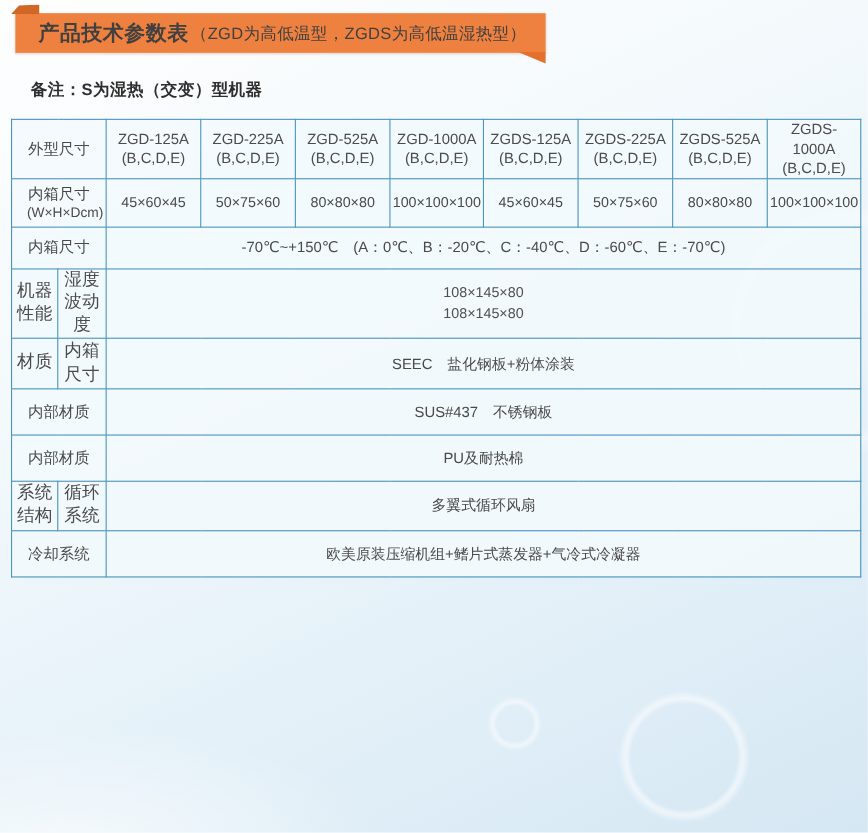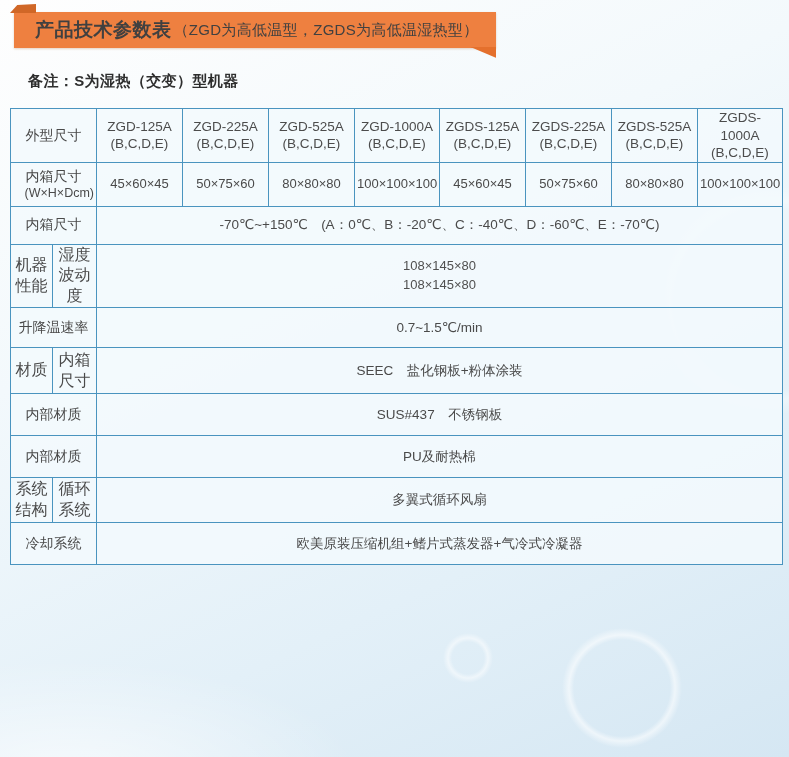--- a/index.html
+++ b/index.html
@@ -148,24 +148,20 @@
     <tr style="height:47px">
       <td class="lbl2">机器性能</td>
       <td class="lbl2">湿度波动度</td>
       <td colspan="8">
             <div class="val">108×145×80</div>
             <div class="val">108×145×80</div>
           </td>
     </tr>
 
 
-    <tr style="height:40px">
-      <td colspan="2" class="lbl">升降温速率</td>
-      <td colspan="8" class="val big">0.7~1.5℃/min</td>
-    </tr>
 
     <tr style="height:46px">
       <td class="lbl2">材质</td>
       <td class="lbl2">内箱尺寸</td>
       <td colspan="8" class="val big">SEEC　盐化钢板+粉体涂装</td>
     </tr>
 
     <tr style="height:42px">
       <td colspan="2" class="lbl">内部材质</td>
       <td colspan="8" class="val big">SUS#437　不锈钢板</td>

